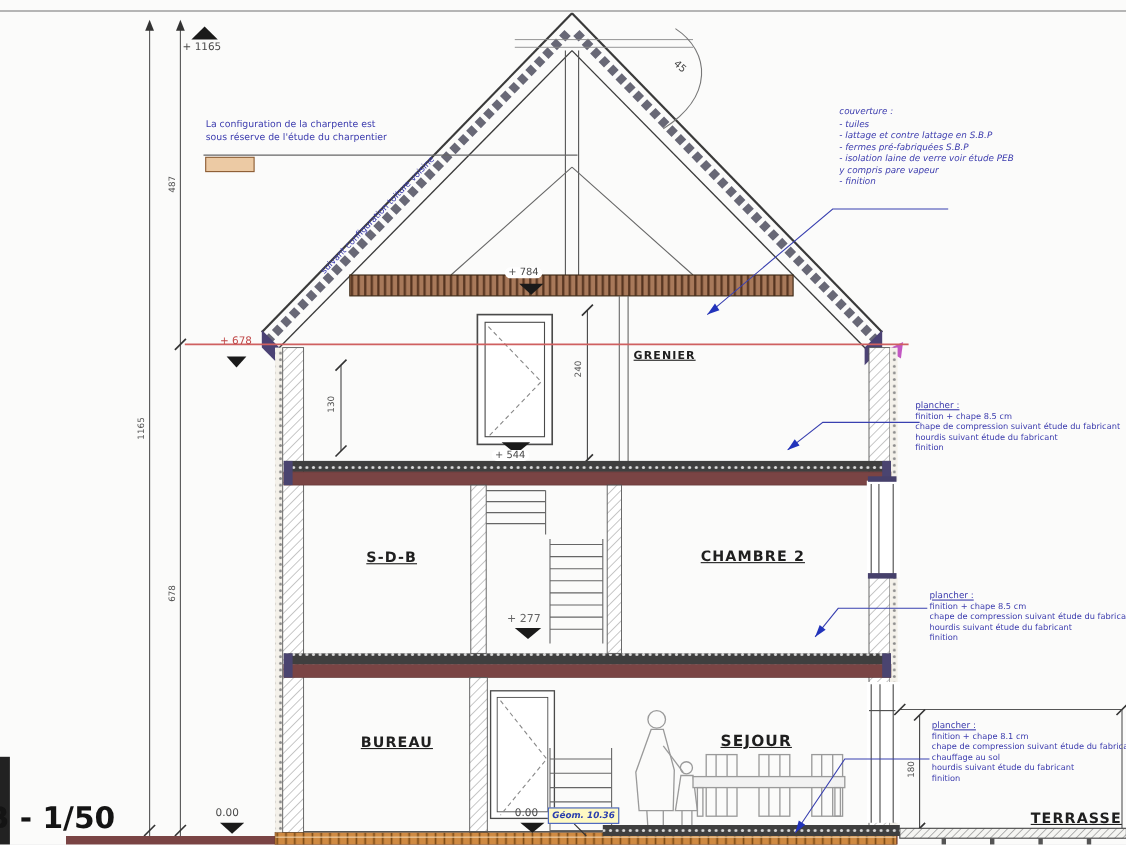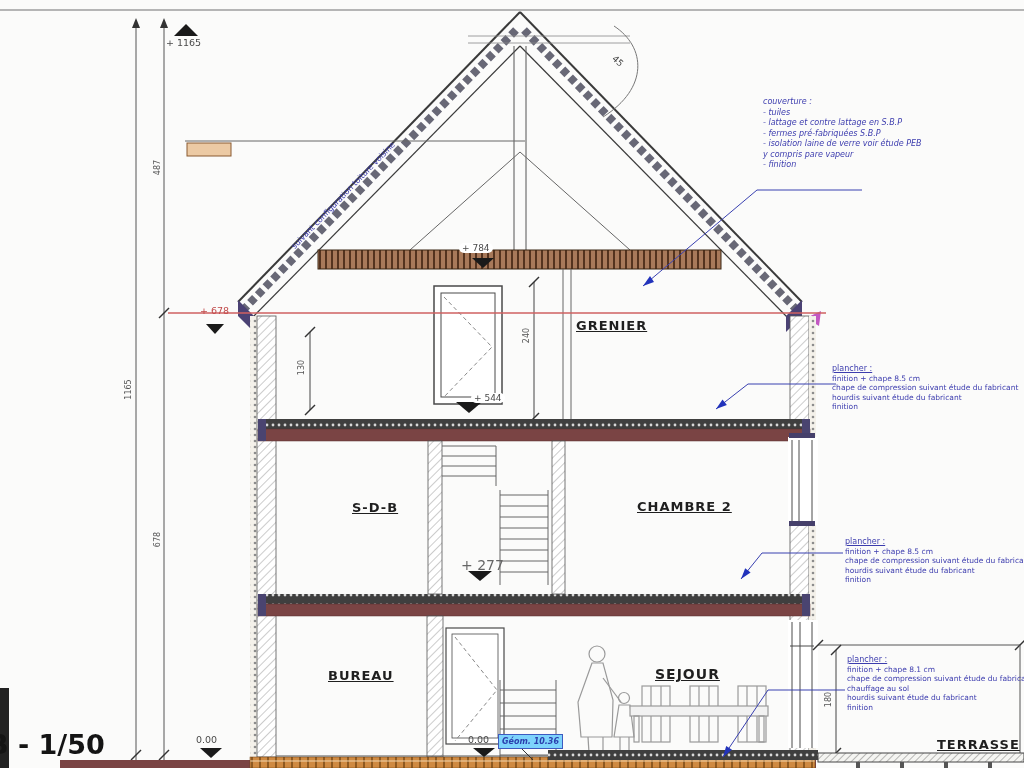--- a/index.html
+++ b/index.html
@@ -13,21 +13,21 @@
   .red{color:#c04848;text-align:right;}
   .vdim{width:34px;text-align:center;transform:rotate(-90deg);transform-origin:center;
         font-size:8px;color:#555;}
   .note{font-size:7.5px;line-height:9.5px;color:#3c3cae;}
   .note .t{text-decoration:underline;display:block;font-size:8px;}
   .note .ln{display:block;}
   .cover{font-size:8px;line-height:10.5px;color:#3c3cae;}
   .cover .ln{display:block;font-style:italic;}
   .charp{font-size:8.5px;line-height:12px;color:#3c3cae;}
   .roofnote{font-size:8px;color:#3c3cae;transform:rotate(-46deg);transform-origin:0 50%;}
-  .geombox{font-size:8px;font-style:italic;font-weight:bold;color:#2b3fae;background:#7dd3fc;
+  .geombox{font-size:8px;font-style:italic;font-weight:bold;color:#2b3fae;background:#fef9c3;
            border:1px solid #3d5ac0;padding:0 3px;line-height:13px;}
   .scale{font-size:27px;font-weight:bold;color:#141414;letter-spacing:0;}
   .angle{font-size:9px;color:#444;transform:rotate(42deg);}
 </style>
 </head>
 <body>
 
 <div id="page">
 
   <svg id="drawing" width="1024" height="768" viewBox="0 0 1024 768">
@@ -230,41 +230,45 @@
       <path d="M456,402 L482,402 L469,413 Z"></path>
       <path d="M468,571 L492,571 L480,581 Z"></path>
       <path d="M200,748 L222,748 L211,758 Z"></path>
       <path d="M473,748 L495,748 L484,757 Z"></path>
     </g>
   </svg>
 
   <div class="lbl lvl" style="left:166px;top:37px;">+ 1165</div>
   <div class="lbl lvl pill" style="left:459px;top:243px;font-size:9px;text-align:center;">+ 784</div>
   <div class="lbl lvl red" style="left:200px;top:305px;">+ 678</div>
-  <div class="lbl lvl pill" style="left:447px;top:393px;font-size:9px;margin-left:24px;">+ 544</div>
-  <div class="lbl lvl" style="left:461px;top:557px;font-size:14px;color:#666;text-align:right;">+ 277</div>
+  <div class="lbl lvl pill" style="left:447px;top:409px;font-size:9px;">+ 544</div>
+  <div class="lbl lvl" style="left:461px;top:557px;font-size:10px;color:#666;text-align:right;">+ 277</div>
   <div class="lbl lvl" style="left:196px;top:734px;">0.00</div>
   <div class="lbl lvl" style="left:468px;top:734px;">0.00</div>
   <div class="lbl geombox" style="left:498px;top:734px;">Géom. 10.36</div>
 
-  <div class="lbl room" style="left:576px;top:318px;font-size:13px;">GRENIER</div>
-  <div class="lbl room" style="left:333px;top:500px;margin-left:19px;">S-D-B</div>
+  <div class="lbl room" style="left:576px;top:318px;font-size:10px;">GRENIER</div>
+  <div class="lbl room" style="left:333px;top:500px;">S-D-B</div>
   <div class="lbl room" style="left:637px;top:499px;">CHAMBRE 2</div>
   <div class="lbl room" style="left:328px;top:668px;">BUREAU</div>
   <div class="lbl room" style="left:655px;top:666px;font-size:14px;">SEJOUR</div>
   <div class="lbl room" style="left:937px;top:737px;">TERRASSE</div>
 
   <div class="lbl vdim" style="left:111px;top:385px;">1165</div>
   <div class="lbl vdim" style="left:140px;top:163px;">487</div>
   <div class="lbl vdim" style="left:140px;top:535px;">678</div>
   <div class="lbl vdim" style="left:284px;top:363px;">130</div>
   <div class="lbl vdim" style="left:509px;top:331px;">240</div>
   <div class="lbl vdim" style="left:811px;top:695px;">180</div>
   <div class="lbl angle" style="left:612px;top:56px;">45</div>
 
+  <div class="lbl charp" style="left:187px;top:107px;">
+    <span class="ln" style="display:block;">La configuration de la charpente est</span>
+    <span class="ln" style="display:block;">sous réserve de l'étude du charpentier</span>
+  </div>
 
   <div class="lbl cover" style="left:763px;top:97px;">
     <span class="ln">couverture :</span>
     <span class="ln">- tuiles</span>
     <span class="ln">- lattage et contre lattage en S.B.P</span>
     <span class="ln">- fermes pré-fabriquées S.B.P</span>
     <span class="ln">- isolation laine de verre voir étude PEB</span>
     <span class="ln">y compris pare vapeur</span>
     <span class="ln">- finition</span>
   </div>

